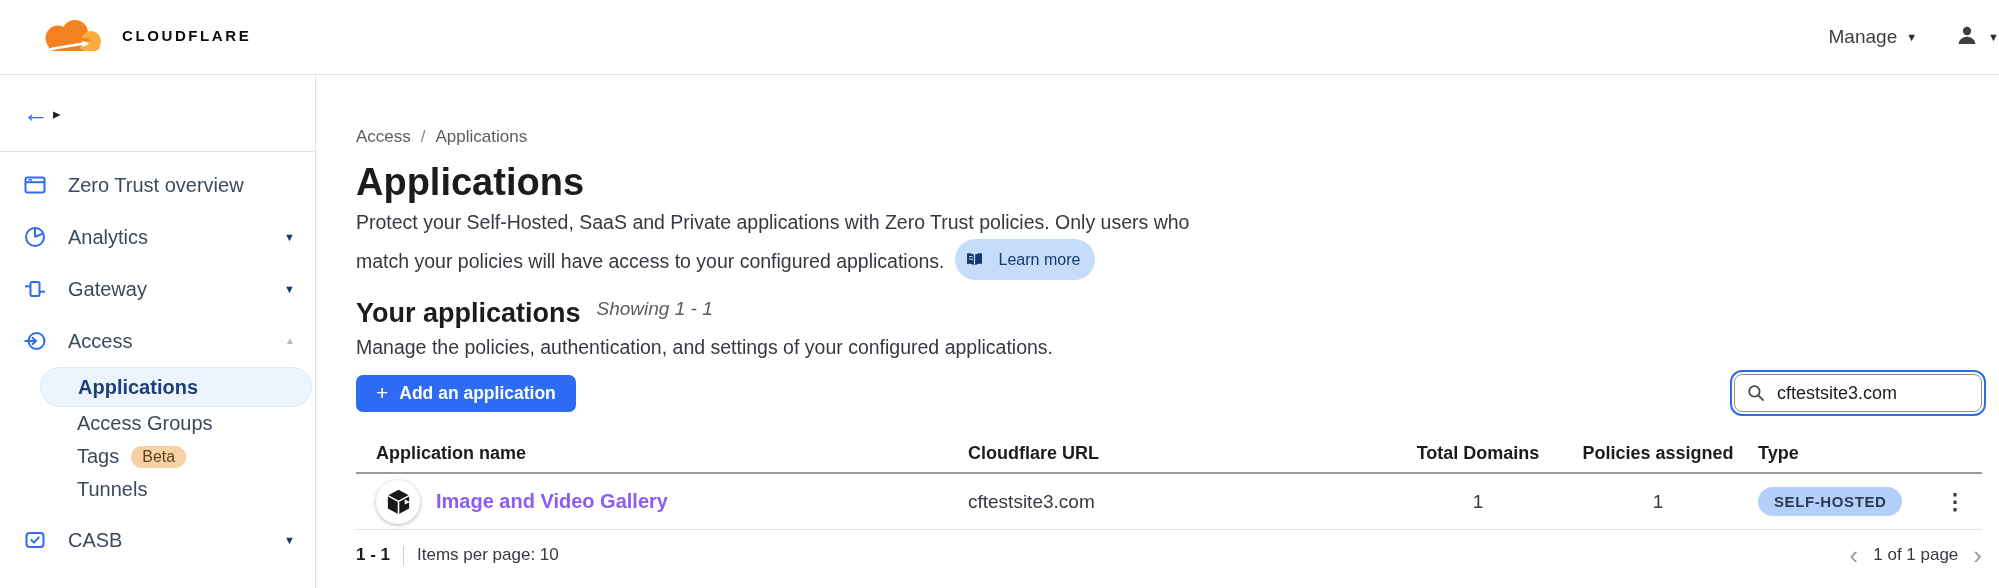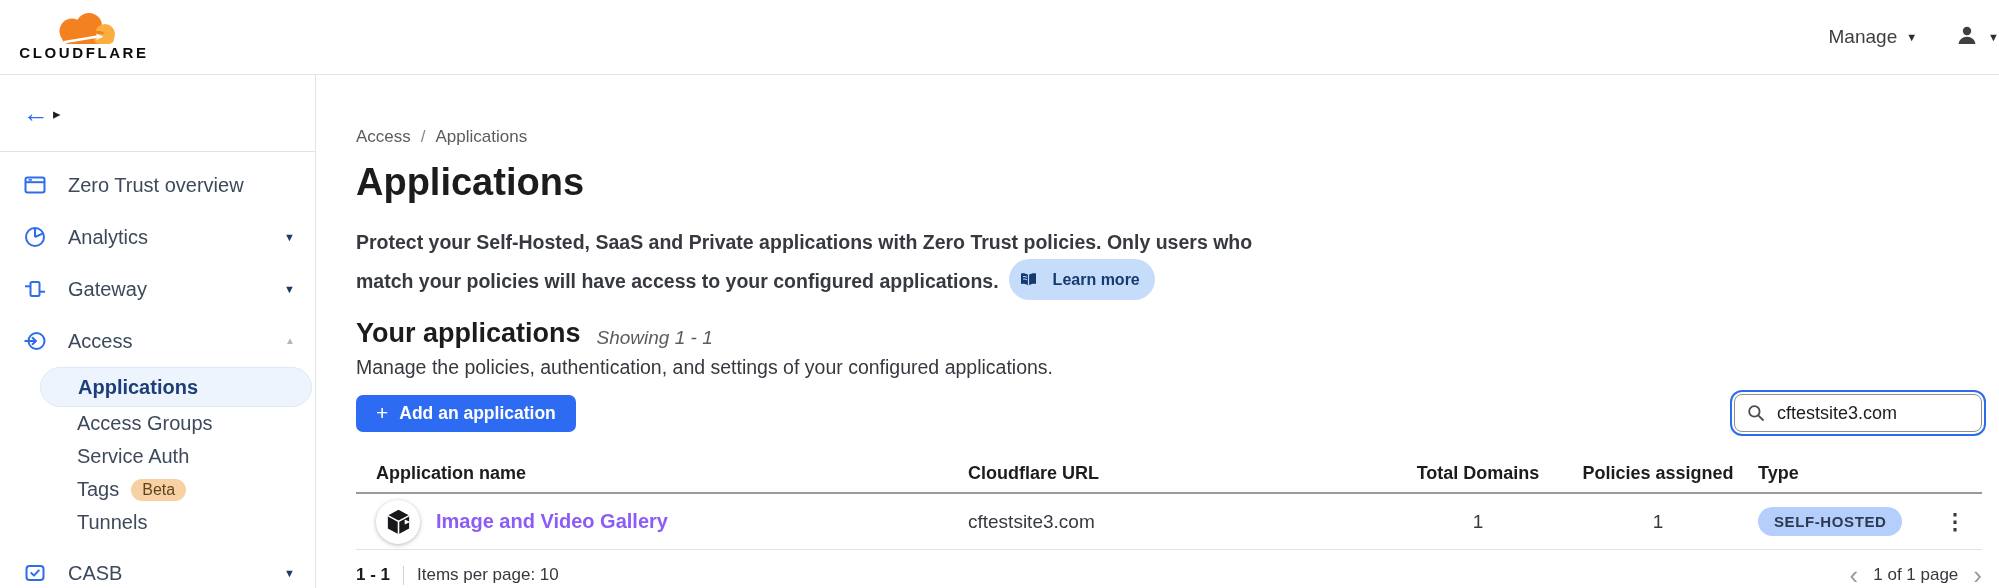--- a/index.html
+++ b/index.html
@@ -6,21 +6,21 @@
   html,body { width:1999px; height:588px; overflow:hidden; }
   body {
     font-family: "Liberation Sans", sans-serif;
     background:#fff; color:#36393f;
   }
   
   .hdr {
     height:75px; display:flex; align-items:center; justify-content:space-between;
     padding:0 4px 0 18px; border-bottom:1px solid #e3e3e3; background:#fff;
   }
-  .logo { display:flex; flex-direction:column; align-items:center; width:132px; cursor:pointer; }
+  .logo { display:flex; flex-direction:row; align-items:center; width:132px; cursor:pointer; }
   .logo svg { display:block; }
   .logo .wordmark {
     font-size:15px; font-weight:800; letter-spacing:2.6px; color:#0c0c0c; margin-top:-3px;
   }
   .hdr-right { display:flex; align-items:center; gap:38px; }
   .menu-item { display:inline-flex; align-items:center; gap:9px; font-size:19px; color:#3f3f3f; cursor:pointer; }
   .caret-sm { font-size:11px; color:#2e2e2e; line-height:1; }
   .user-menu { display:inline-flex; align-items:center; gap:9px; cursor:pointer; }
   .user-menu .caret-sm { margin-right:-4px; }
   
@@ -57,28 +57,28 @@
   .beta-badge {
     margin-left:12px; background:#f7d0a3; color:#5d4521; font-size:16px;
     padding:2px 11px; border-radius:999px;
   }
   
   .main { flex:1; padding:0 26px 0 40px; }
   .breadcrumb { margin-top:52px; display:flex; align-items:center; gap:10px; font-size:17px; color:#5c5c5c; }
   .crumb { cursor:pointer; }
   .crumb-sep { color:#8a8a8a; }
   h1.page-title { margin-top:15px; font-size:38px; line-height:40px; font-weight:700; color:#1c1c1c; }
-  .page-desc { margin-top:24px; font-size:19.5px; line-height:33px; color:#36393f;font-weight:bold; }
+  .page-desc { margin-top:4px; font-size:19.5px; line-height:33px; color:#36393f; }
   .learn-more {
     display:inline-flex; align-items:center; gap:16px; vertical-align:1px;
     background:#c6dcfb; color:#16396f; border-radius:999px;
     padding:4px 15px 4px 11px; font-size:16px; margin-left:10px; cursor:pointer;
   }
   .learn-more svg { display:block; }
-  .section-head { margin-top:18px; display:flex; align-items:flex-end; gap:16px; }
+  .section-head { margin-top:18px; display:flex; align-items:flex-start; gap:16px; }
   .section-title { font-size:27px; font-weight:700; color:#1c1c1c; }
   .section-showing { font-size:19px; font-style:italic; color:#5c5c5c; }
   .section-desc { margin-top:7px; font-size:19.5px; color:#36393f; }
   .toolbar { margin-top:15px; display:flex; align-items:center; justify-content:space-between; }
   .btn-primary {
     display:inline-flex; align-items:center; gap:11px; height:37px; padding:0 20px;
     background:#2d6bf2; border:none; border-radius:7px; color:#fff;
     font-family:"Liberation Sans",sans-serif; font-size:17.5px; font-weight:600; cursor:pointer;
   }
   .btn-plus { font-size:21px; font-weight:300; line-height:1; margin-top:-2px; }
@@ -216,23 +216,20 @@
         </span>
         <span>Access</span>
         <span class="nav-caret lt">▲</span>
       </div>
 
       <div class="sub-item selected">
         <span>Applications</span>
       </div>
       <div class="sub-item">
         <span>Access Groups</span>
-      </div>
-      <div class="sub-item">
-        <span>Service Auth</span>
       </div>
       <div class="sub-item">
         <span>Tags</span>
         <span class="beta-badge">Beta</span>
       </div>
       <div class="sub-item">
         <span>Tunnels</span>
       </div>
 
       <div class="nav-item" style="margin-top:8px;">

